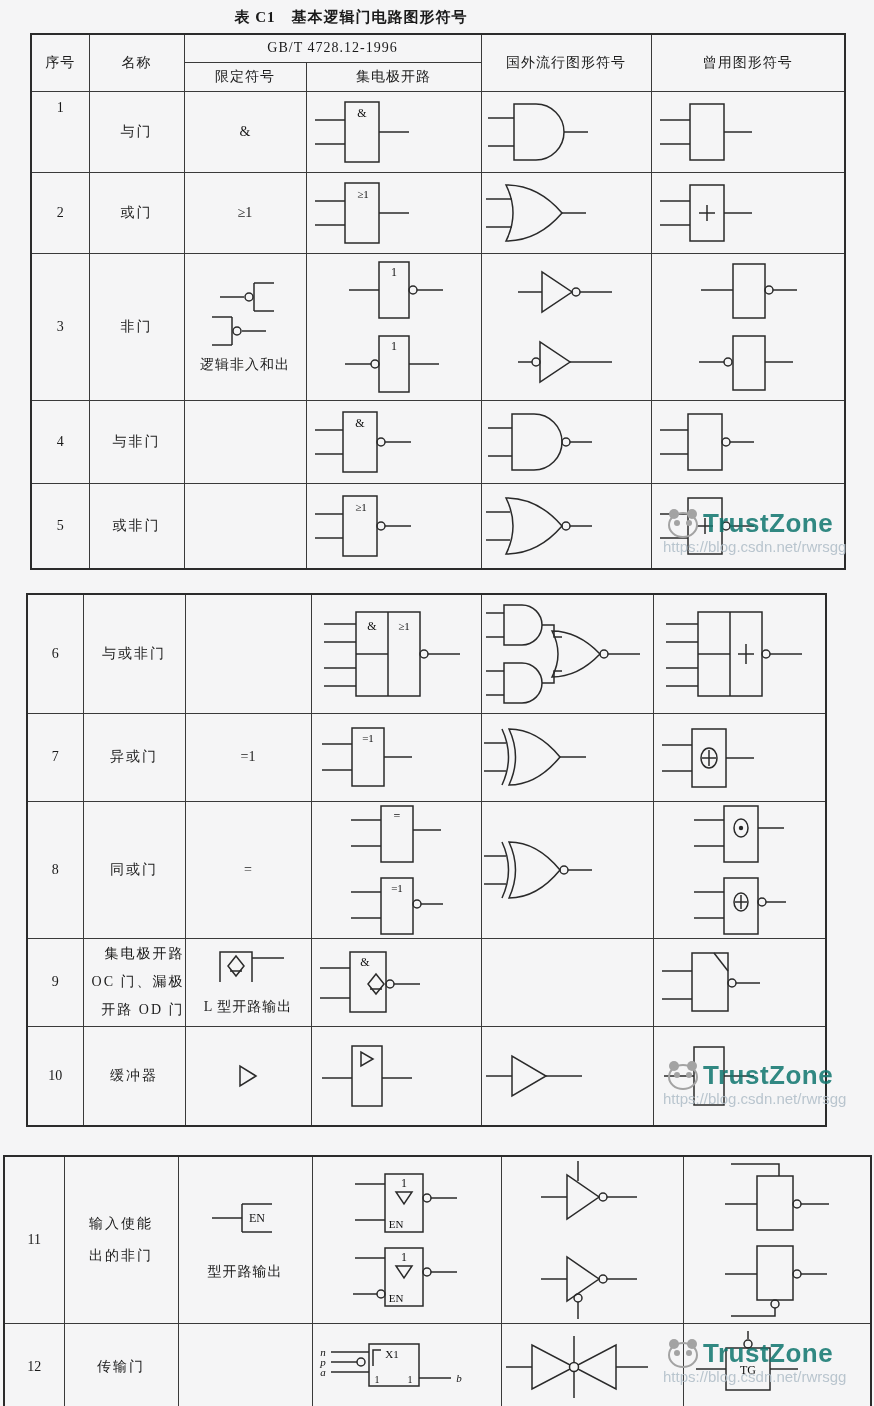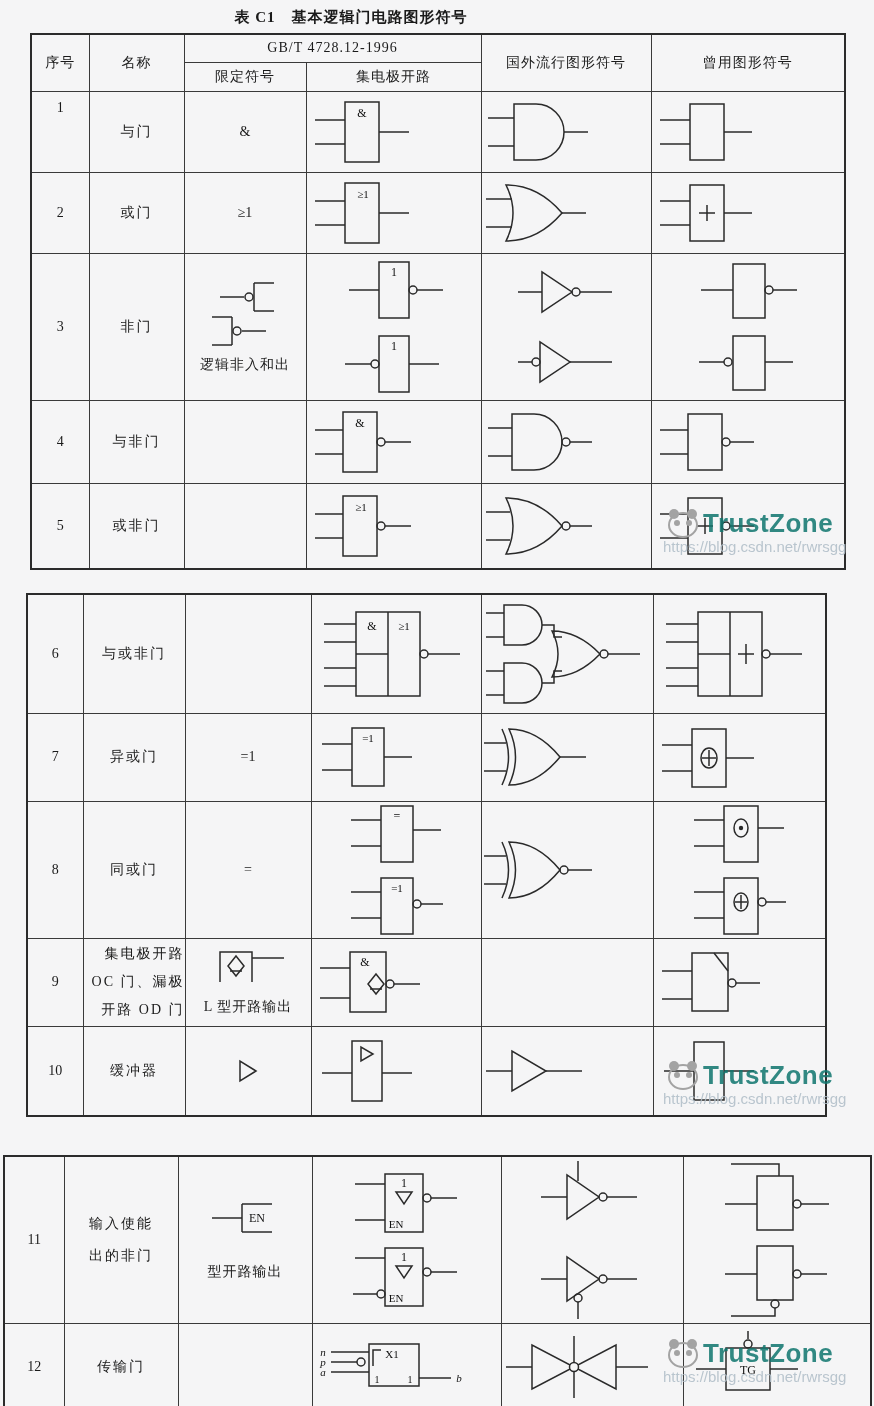--- a/index.html
+++ b/index.html
@@ -464,21 +464,21 @@
           <rect x="38" y="8" width="36" height="58"></rect>
               <line x1="60" y1="8" x2="74" y2="26"></line>
           <line x1="8" y1="26" x2="38" y2="26"></line>
               <line x1="8" y1="54" x2="38" y2="54"></line>
           <circle cx="78" cy="38" r="4"></circle>
               <line x1="82" y1="38" x2="106" y2="38"></line>
         </svg>
       </td>
     </tr>
 
-    <tr style="height:90px">
+    <tr style="height:100px">
       <td class="idx"><span>10</span></td>
       <td class="name"><span>缓冲器</span></td>
       <td>
         <svg class="sym" style="margin:0 auto" width="26" height="26">
           <polygon points="5,3 5,23 21,13"></polygon>
         </svg>
       </td>
       <td>
         <svg class="sym" width="110" height="72">
           <rect x="40" y="6" width="30" height="60"></rect>

